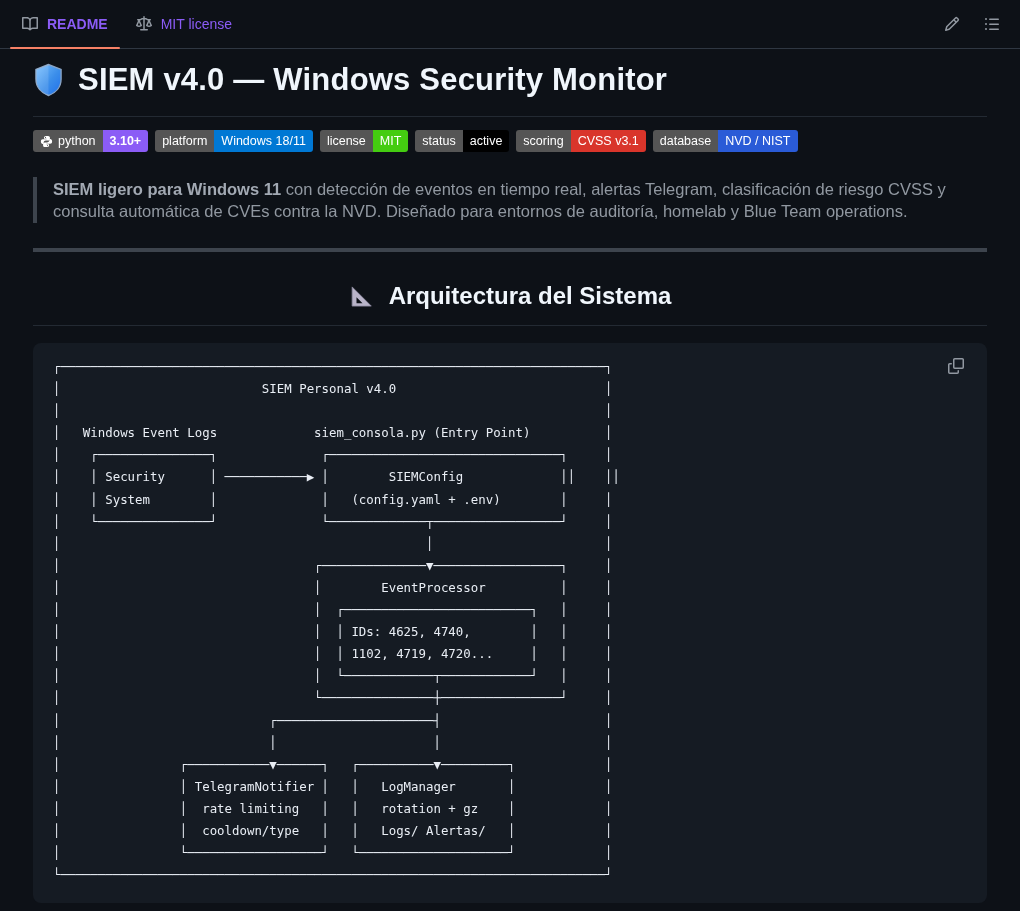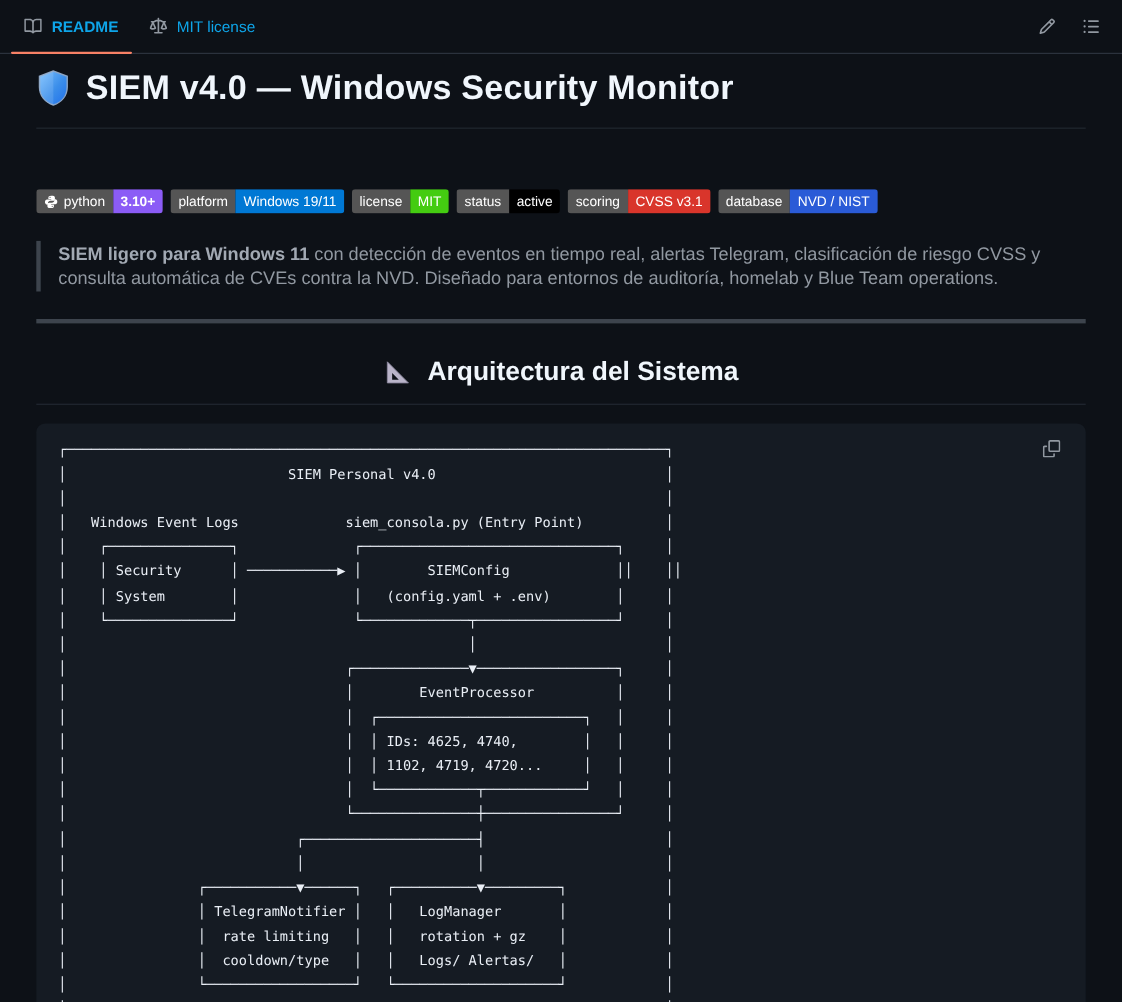--- a/index.html
+++ b/index.html
@@ -6,37 +6,37 @@
   body{
     width:1020px;height:911px;overflow:hidden;
     background:#0d1117;color:#f0f6fc;
     font-family:"Liberation Sans",sans-serif;
     -webkit-font-smoothing:antialiased;
   }
   
   .tabbar{display:flex;align-items:stretch;height:49px;padding:0 8px;
     border-bottom:1px solid #2f3742;box-sizing:border-box;}
   .tab{display:flex;align-items:center;gap:9px;padding:0 14px;position:relative;
-    font-size:14px;color:#0ea5e9;cursor:pointer;}
+    font-size:14px;color:#8b5cf6;cursor:pointer;}
   .tab.active{font-weight:700;}
   .tab.active::after{content:"";position:absolute;left:2px;right:2px;bottom:-1px;
     height:2px;background:#f78166;border-radius:2px;}
   .tab svg{fill:#9198a1;flex:0 0 auto;}
   .tabbar-spacer{flex:1;}
   .iconbtn{display:flex;align-items:center;padding:0 12px;cursor:pointer;}
   .iconbtn svg{fill:#9198a1;}
   
   main{padding:0 33px;}
   h1{display:flex;align-items:center;gap:14px;margin:10px 0 0;
     font-size:31px;line-height:42px;font-weight:700;letter-spacing:.2px;
     padding-bottom:15px;border-bottom:1px solid #232a33;}
   
   .badges{display:flex;gap:7px;margin-top:13px;}
   .badge{display:flex;height:22px;border-radius:3px;overflow:hidden;
-    font-size:12.5px;line-height:22px;color:#fff;white-space:nowrap;margin-top:42px;}
+    font-size:12.5px;line-height:22px;color:#fff;white-space:nowrap;}
   .badge .seg{padding:0 7px;display:flex;align-items:center;gap:5px;}
   .badge svg{flex:0 0 auto;}
   
   blockquote{margin:25px 0 0;padding:1px 16px;border-left:4px solid #3d444d;
     color:#9198a1;font-size:16.5px;line-height:22px;max-width:905px;}
   blockquote .lead{font-weight:700;color:#a2a9b3;}
   
   .thick-hr{border:0;height:4px;background:#3d444d;margin:25px 0 0;}
   h2{display:flex;align-items:center;gap:15px;margin:27px 0 0;
     font-size:24px;line-height:34px;font-weight:700;
@@ -113,21 +113,21 @@
             <path d="M7.9 1.1c-1.9 0-3 .8-3 2.1v1.5h3.2v.6H3.4C2 5.3 1.1 6.4 1.1 8.1s.9 2.9 2.3 2.9h1.1V9.4c0-1.4 1.2-2.5 2.6-2.5h3c1.2 0 2.1-1 2.1-2.2V3.2c0-1.2-1-2.1-2.2-2.1Zm-1.1 1.2a.66.66 0 1 1 0 1.32.66.66 0 0 1 0-1.32Z"></path>
             <path d="M8.1 14.9c1.9 0 3-.8 3-2.1v-1.5H7.9v-.6h4.7c1.4 0 2.3-1.1 2.3-2.8s-.9-2.9-2.3-2.9h-1.1v1.6c0 1.4-1.2 2.5-2.6 2.5h-3c-1.2 0-2.1 1-2.1 2.2v1.5c0 1.2 1 2.1 2.2 2.1Zm1.1-1.2a.66.66 0 1 1 0-1.32.66.66 0 0 1 0 1.32Z"></path>
           </svg>
         </span>
         <span>python</span>
       </span>
       <span class="seg" style="background-color: #8b5cf6; font-weight: bold;">3.10+</span>
     </div>
     <div class="badge">
       <span class="seg" style="background-color: rgb(85, 85, 85); text-align: right;">platform</span>
-      <span class="seg" style="background-color: rgb(0, 120, 212);">Windows 19/11</span>
+      <span class="seg" style="background-color: rgb(0, 120, 212);">Windows 18/11</span>
     </div>
     <div class="badge">
       <span class="seg" style="background-color: rgb(85, 85, 85);">license</span>
       <span class="seg" style="background-color: rgb(68, 204, 17);">MIT</span>
     </div>
     <div class="badge">
       <span class="seg" style="background-color: rgb(85, 85, 85);">status</span>
       <span class="seg" style="background-color: #000000;">active</span>
     </div>
     <div class="badge">

